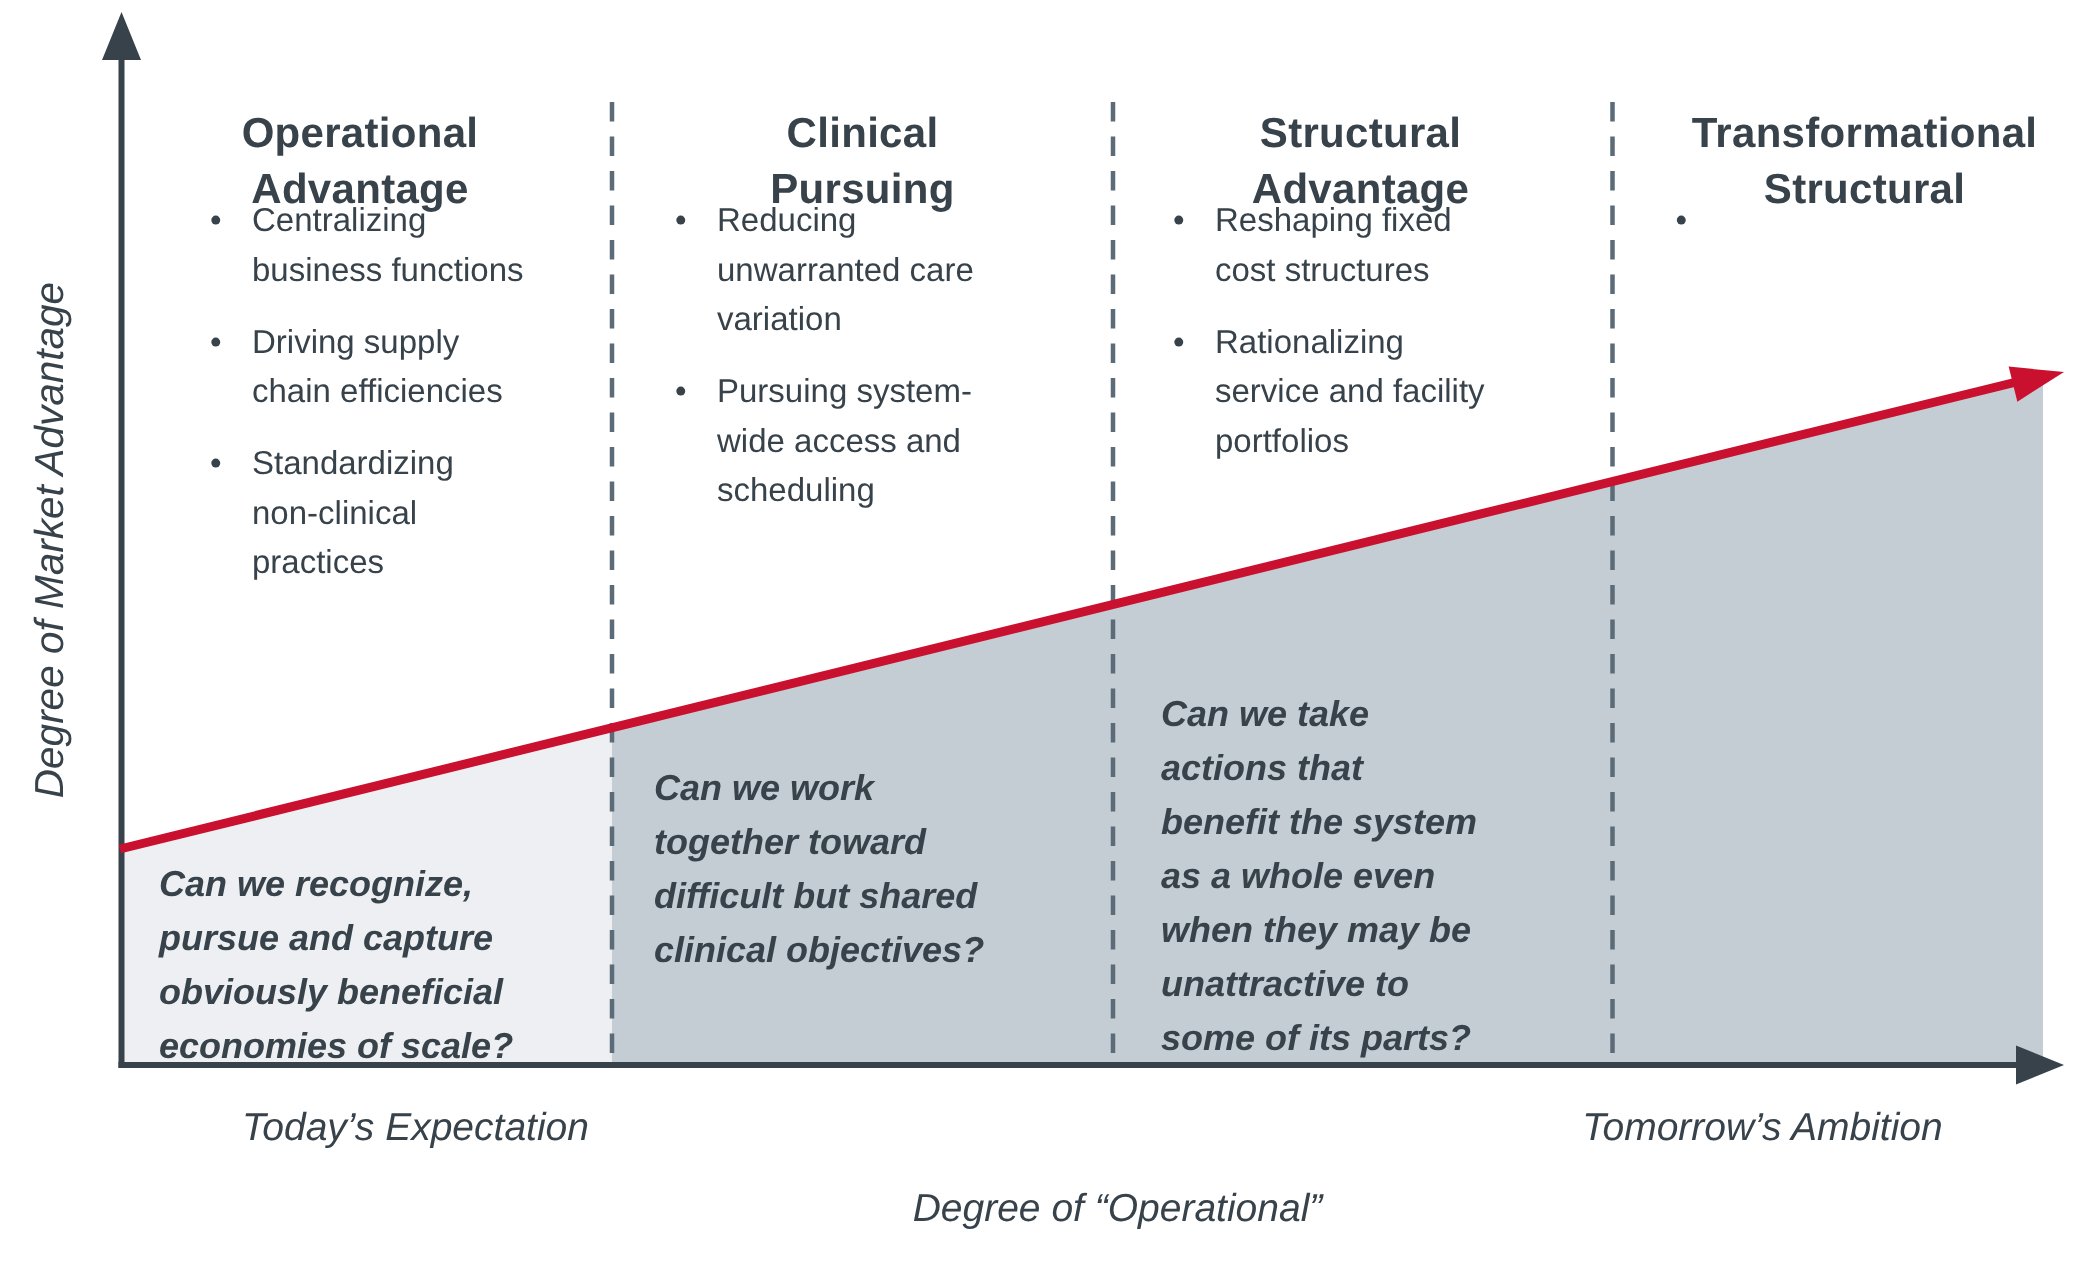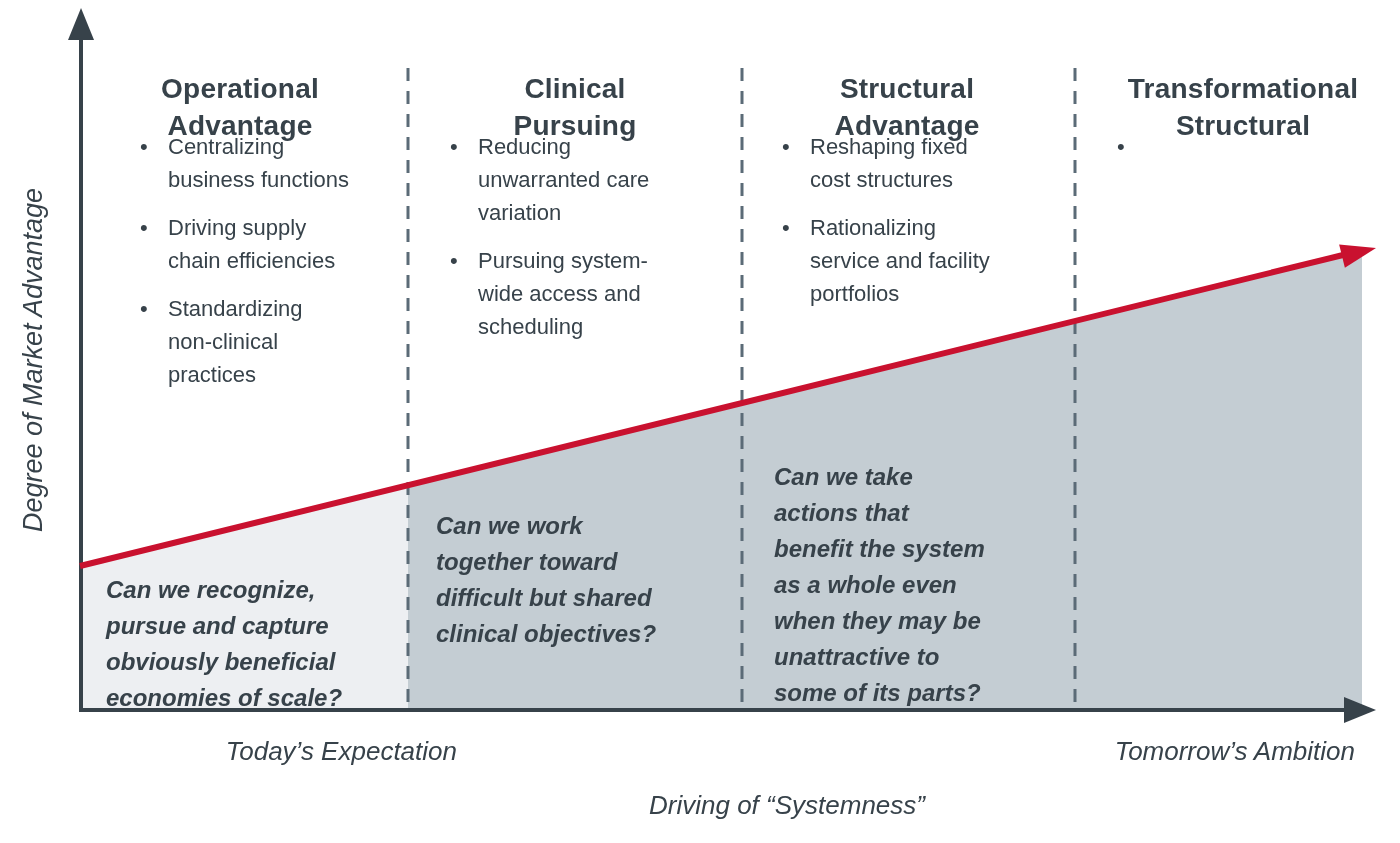--- a/index.html
+++ b/index.html
@@ -33,21 +33,21 @@
     position:relative;padding-left:34px;margin-bottom:15px;white-space:pre-line;
   }
   .bullet-list li .dot{
     position:absolute;left:6px;top:0;
   }
   .question{
     font-size:24px;font-weight:bold;font-style:italic;line-height:36px;
   }
   .question u{text-decoration-thickness:2.5px;text-underline-offset:4px;}
   .axis-caption{
-    font-size:26px;font-style:italic;text-align:right;
+    font-size:26px;font-style:italic;text-align:center;
   }
   .y-label{
     font-size:27px;font-style:italic;text-align:center;
     transform:rotate(-90deg);transform-origin:center;
   }
 </style>
 </head>
 <body>
 
 <div id="stage">
@@ -66,21 +66,21 @@
     <line class="axis-line" x1="79" y1="710" x2="1348" y2="710"></line>
     <polygon class="axis-arrow" points="1376,710 1344,697 1344,723"></polygon>
 
     <line class="trend" x1="80" y1="566" x2="1347" y2="254"></line>
     <polygon class="trend-head" points="1376,248 1344.9,267.8 1339.1,244.4"></polygon>
   </svg>
 
   <div class="txt y-label" style="left:-161px;top:344px;width:390px;height:32px;">Degree of Market Advantage</div>
   <div class="txt axis-caption" style="left:97px;top:736px;width:360px;">Today’s Expectation</div>
   <div class="txt axis-caption" style="left:995px;top:736px;width:360px;">Tomorrow’s Ambition</div>
-  <div class="txt axis-caption" style="left:565px;top:790px;width:360px;">Driving of “Systemness”</div>
+  <div class="txt axis-caption" style="left:565px;top:790px;width:360px;">Degree of “Operational”</div>
 
   <div class="txt col-header" style="left:82px;top:24px;width:316px;">Operational
 Advantage</div>
   <div class="txt col-header" style="left:417px;top:24px;width:316px;">Clinical
 Pursuing</div>
   <div class="txt col-header" style="left:749px;top:24px;width:316px;">Structural
 Advantage</div>
   <div class="txt col-header" style="left:1085px;top:24px;width:316px;">Transformational
 Structural</div>
 

